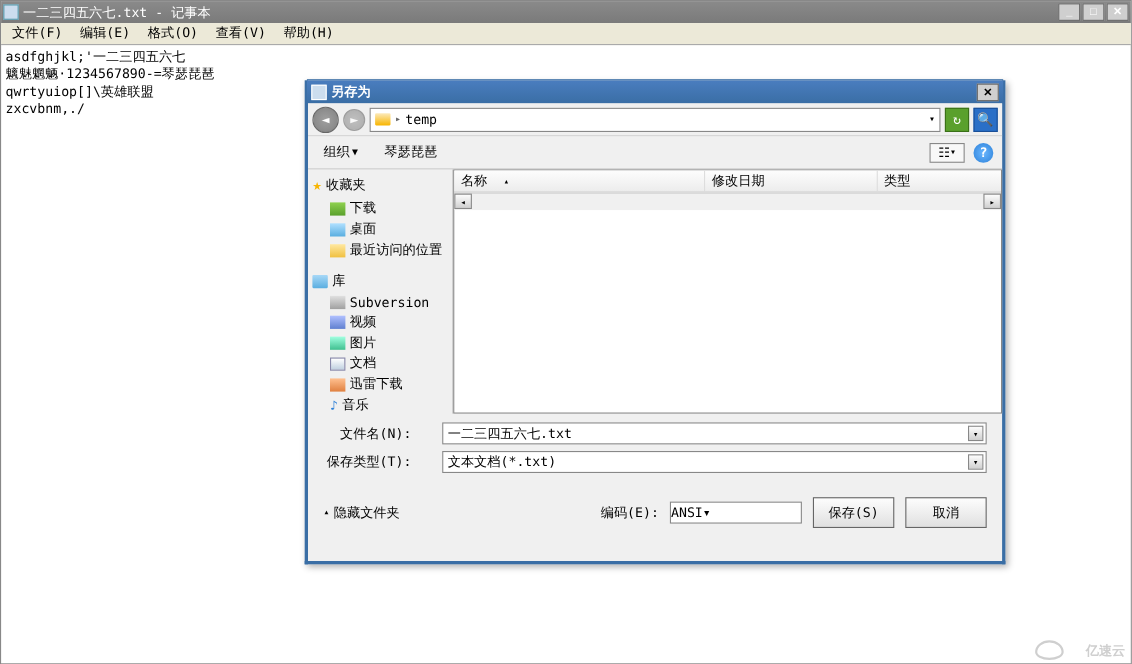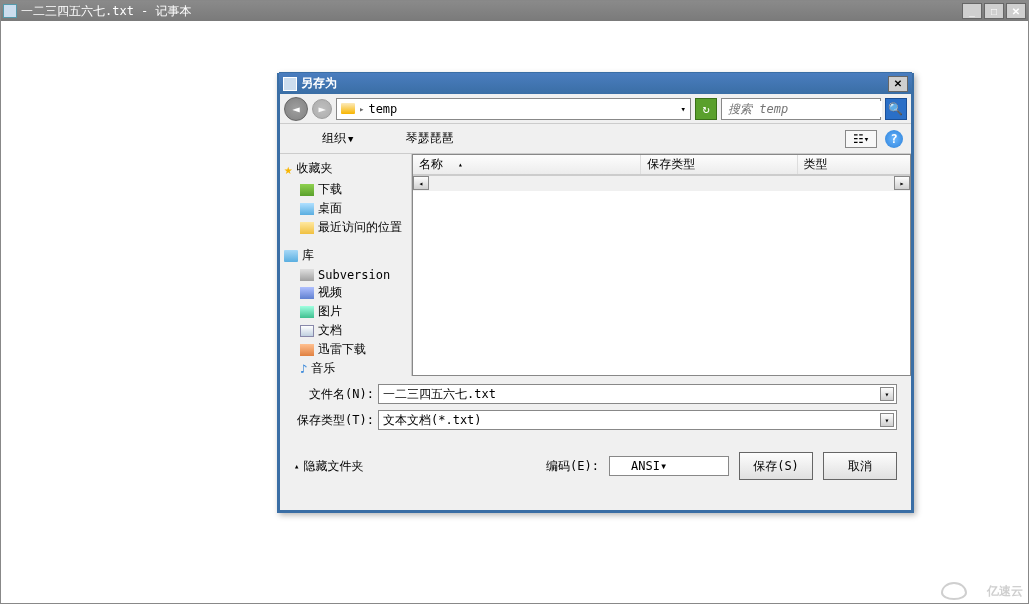--- a/index.html
+++ b/index.html
@@ -31,21 +31,21 @@
 .breadcrumb { flex: 1; height: 22px; background: #fff; border: 1px solid #888; display: flex; align-items: center; padding: 0 4px; gap: 4px; }
 .folder-icon { width: 14px; height: 11px; background: linear-gradient(#fceabb, #f8b500); border-radius: 1px; }
 .crumb-sep { font-size: 9px; color: #666; }
 .bc-dd { margin-left: auto; color: #000; font-size: 9px; }
 .refresh-btn { width: 22px; height: 22px; background: #5aa02c; border: 1px solid #3a7018; display: flex; align-items: center; justify-content: center; color: #fff; }
 .search-box { width: 160px; height: 22px; background: #fff; border: 1px solid #888; display: flex; align-items: center; padding: 0 4px; }
 .search-input { flex: 1; border: none; outline: none; font-style: italic; color: #888; font-family: inherit; }
 .search-btn { width: 22px; height: 22px; background: #2a6fc7; border: 1px solid #1a4f97; display: flex; align-items: center; justify-content: center; color: #fff; }
 
 .toolbar-row { height: 30px; background: #f0f0f0; border-bottom: 1px solid #ccc; display: flex; align-items: center; padding: 0 8px; gap: 12px; }
-.tool-btn { padding: 2px 6px; cursor: default; display: flex; align-items: center; gap: 2px; margin-left: 28px; }
+.tool-btn { padding: 2px 6px; cursor: default; display: flex; align-items: center; gap: 2px; }
 .tool-dd { font-size: 9px; }
 .tool-right { margin-left: auto; display: flex; gap: 8px; align-items: center; }
 .view-btn { width: 32px; height: 18px; border: 1px solid #888; background: #f8f8f8; display: flex; align-items: center; justify-content: center; }
 .help-btn { width: 18px; height: 18px; border-radius: 50%; background: radial-gradient(#6bb7ff, #2a7fd8); color: #fff; display: flex; align-items: center; justify-content: center; font-weight: bold; }
 
 .body-panes { display: flex; height: 222px; }
 .tree-pane { width: 132px; border-right: 1px solid #ccc; padding: 6px 4px; overflow: hidden; position: relative; }
 .tree-group { margin-bottom: 10px; }
 .tree-header { display: flex; align-items: center; gap: 4px; font-weight: normal; margin-bottom: 3px; }
 .star-icon { color: #f8b500; font-size: 14px; }
@@ -70,69 +70,77 @@
 .col-h.type { flex: 0.7; border-right: none; }
 .sort-arrow { font-size: 8px; }
 .list-body { flex: 1; display: flex; align-items: flex-start; justify-content: center; padding-top: 16px; color: #000; }
 .hscroll { height: 16px; background: #f0f0f0; border-top: 1px solid #ccc; display: flex; }
 .hs-btn { width: 16px; height: 14px; background: linear-gradient(#fdfdfd, #d0d0d0); border: 1px solid #888; display: flex; align-items: center; justify-content: center; font-size: 8px; }
 .hs-track { flex: 1; }
 
 .bottom-form { padding: 8px 14px 4px 14px; }
 .form-row { display: flex; align-items: center; margin-bottom: 6px; }
 .form-label { width: 84px; text-align: right; padding-right: 4px; }
-.form-select { flex: 1; height: 20px; border: 1px solid #888; background: #fff; padding: 0 4px; font-family: inherit; display: flex; align-items: center; position: relative; }
+.form-select { flex: 1; height: 20px; border: 1px solid #888; background: #fff; padding: 0 4px; font-family: inherit; display: flex; align-items: center; position: relative; margin-left: 24px; }
 .form-select .dd { position: absolute; right: 2px; width: 14px; height: 14px; background: linear-gradient(#fdfdfd, #d0d0d0); border: 1px solid #888; display: flex; align-items: center; justify-content: center; font-size: 8px; }
 
 .action-row { display: flex; align-items: center; padding: 12px 14px 10px 14px; gap: 10px; }
 .hide-folders { display: flex; align-items: center; gap: 4px; cursor: default; }
 .chev { font-size: 9px; }
 .enc-label { margin-left: auto; }
-.enc-select { width: 120px; height: 20px; border: 1px solid #888; background: #fff; padding: 0 21px; display: flex; align-items: center; position: relative; }
+.enc-select { width: 120px; height: 20px; border: 1px solid #888; background: #fff; padding: 0 0; display: flex; align-items: center; position: relative; }
 .btn { width: 74px; height: 28px; background: linear-gradient(#fdfdfd, #e0e0e0); border: 1px solid #666; cursor: default; }
 
 
 .watermark { position: absolute; right: 6px; bottom: 4px; color: #cfcfcf; font-size: 18px; font-family: Arial; font-weight: bold; display: flex; align-items: center; gap: 20px; }
 .wm-icon { width: 26px; height: 18px; border: 2px solid #cfcfcf; border-radius: 50% 50% 50% 50% / 60% 60% 40% 40%; position: relative; }
 </style>
 </head>
 <body>
 
 <div class="notepad-window">
   <div class="titlebar">
     <div class="icon"></div>
     <span class="title">一二三四五六七.txt - 记事本</span>
     <div class="win-controls">
       <div class="win-btn">_</div>
       <div class="win-btn">□</div>
       <div class="win-btn">✕</div>
     </div>
   </div>
+  <div class="menubar">
+    <span class="menu-item">文件(F)</span>
+    <span class="menu-item">编辑(E)</span>
+    <span class="menu-item">格式(O)</span>
+    <span class="menu-item">查看(V)</span>
+    <span class="menu-item">帮助(H)</span>
+  </div>
+  <div class="notepad-content">asdfghjkl;'一二三四五六七
+魑魅魍魉·1234567890-=琴瑟琵琶
+qwrtyuiop[]\英雄联盟
+zxcvbnm,./</div>
 </div>
 
 <div class="dialog">
   <div class="dialog-titlebar">
     <div class="icon"></div>
     <span class="title">另存为</span>
     <div class="close-btn">✕</div>
   </div>
 
   <div class="nav-row">
     <div class="nav-back">◄</div>
     <div class="nav-fwd">►</div>
     <div class="breadcrumb">
       <span class="folder-icon"></span>
       <span class="crumb-sep">▸</span>
       <span>temp</span>
       <span class="bc-dd">▾</span>
     </div>
     <div class="refresh-btn">↻</div>
-    <div class="search-box">
-      <input class="search-input" placeholder="搜索 temp" style="">
-    </div>
     <div class="search-btn">🔍</div>
   </div>
 
   <div class="toolbar-row">
     <span class="tool-btn">
         <span>组织</span> 
         <span class="tool-dd">▼</span>
       </span>
     <span class="tool-btn">琴瑟琵琶</span>
     <div class="tool-right">
@@ -192,21 +200,21 @@
           </div>
       </div>
     </div>
 
     <div class="list-pane">
       <div class="list-header">
         <div class="col-h name">
             <span>名称</span> 
             <span class="sort-arrow">▴</span>
           </div>
-        <div class="col-h date">保存类型</div>
+        <div class="col-h date">修改日期</div>
         <div class="col-h type">类型</div>
       </div>
       <div class="hscroll">
         <div class="hs-btn">◂</div>
         <div class="hs-track"></div>
         <div class="hs-btn">▸</div>
       </div>
     </div>
   </div>
 

